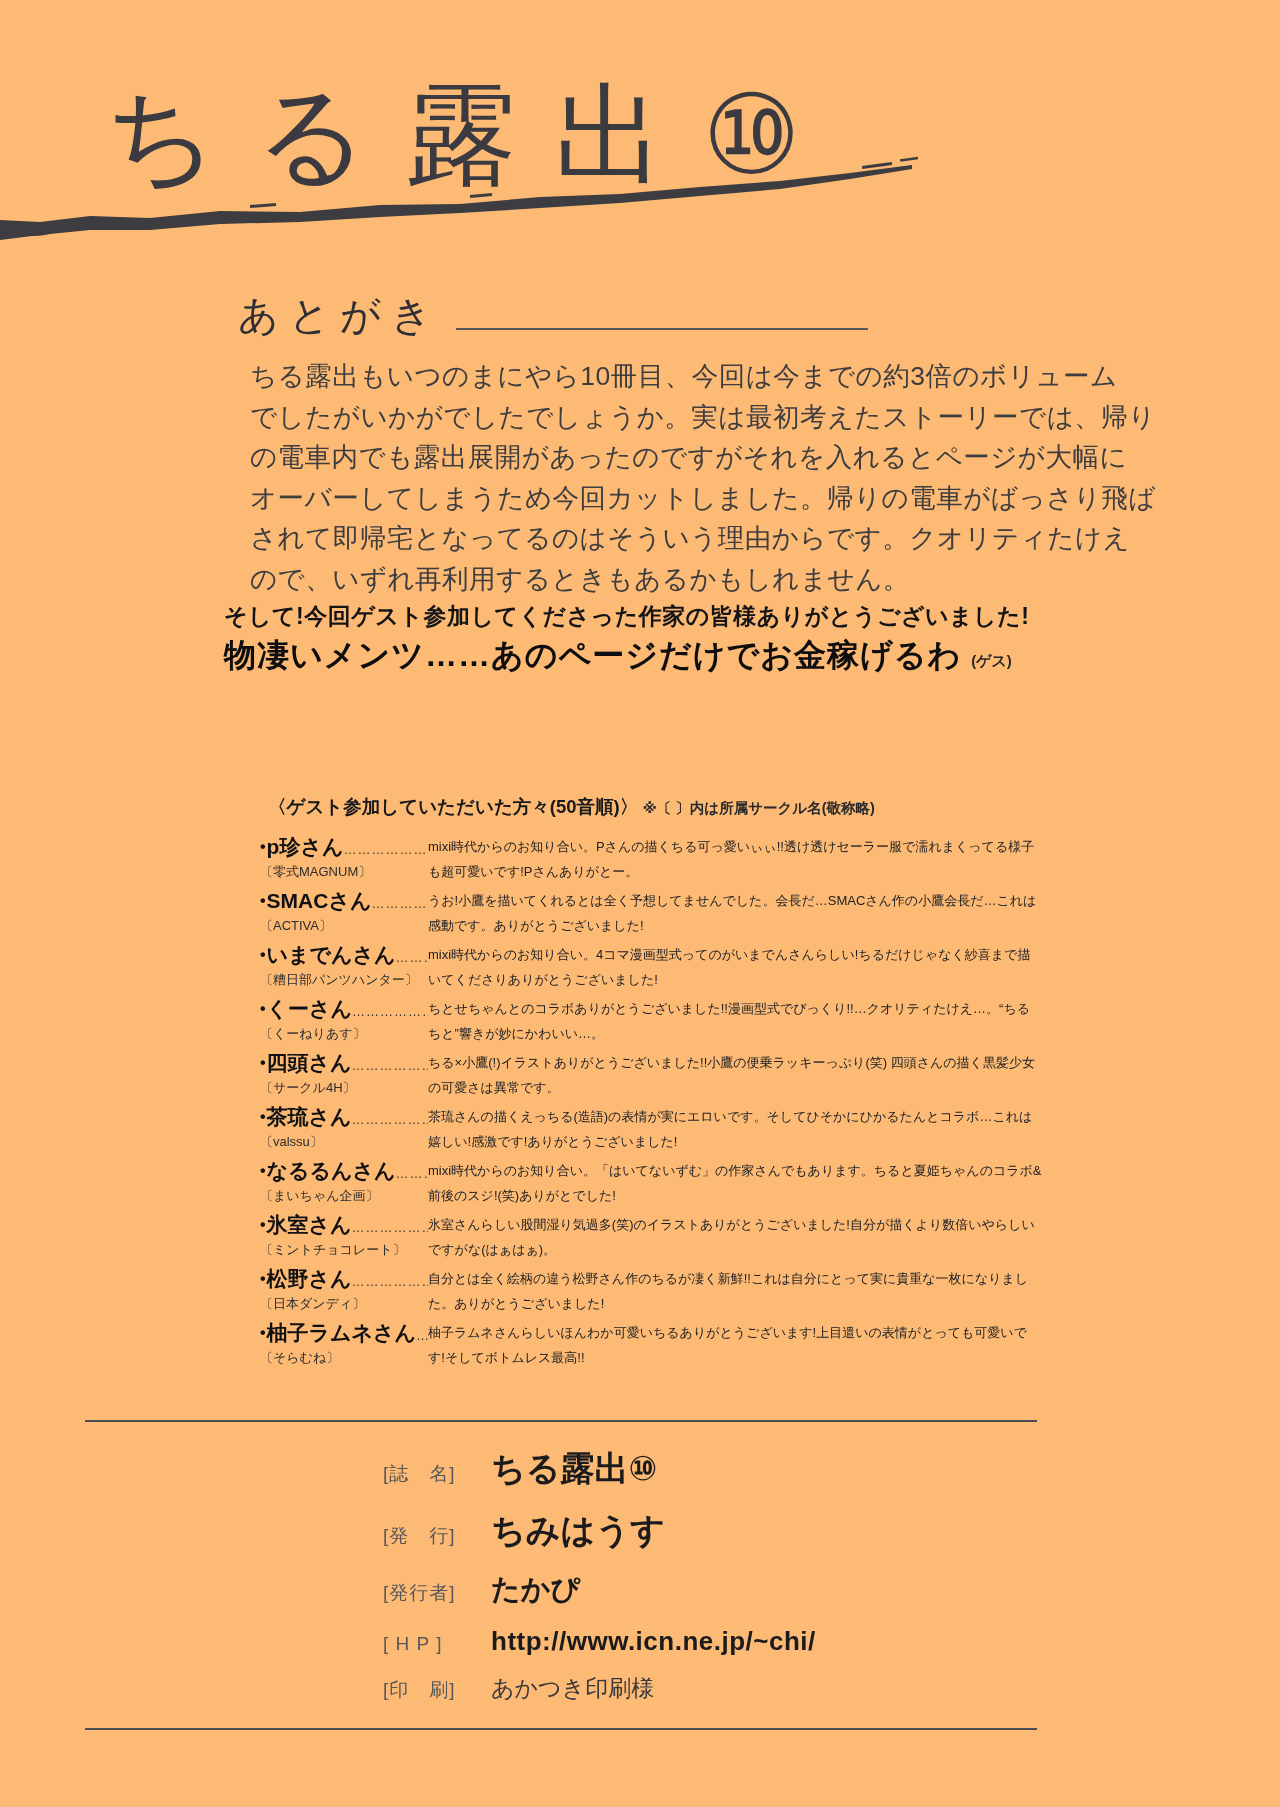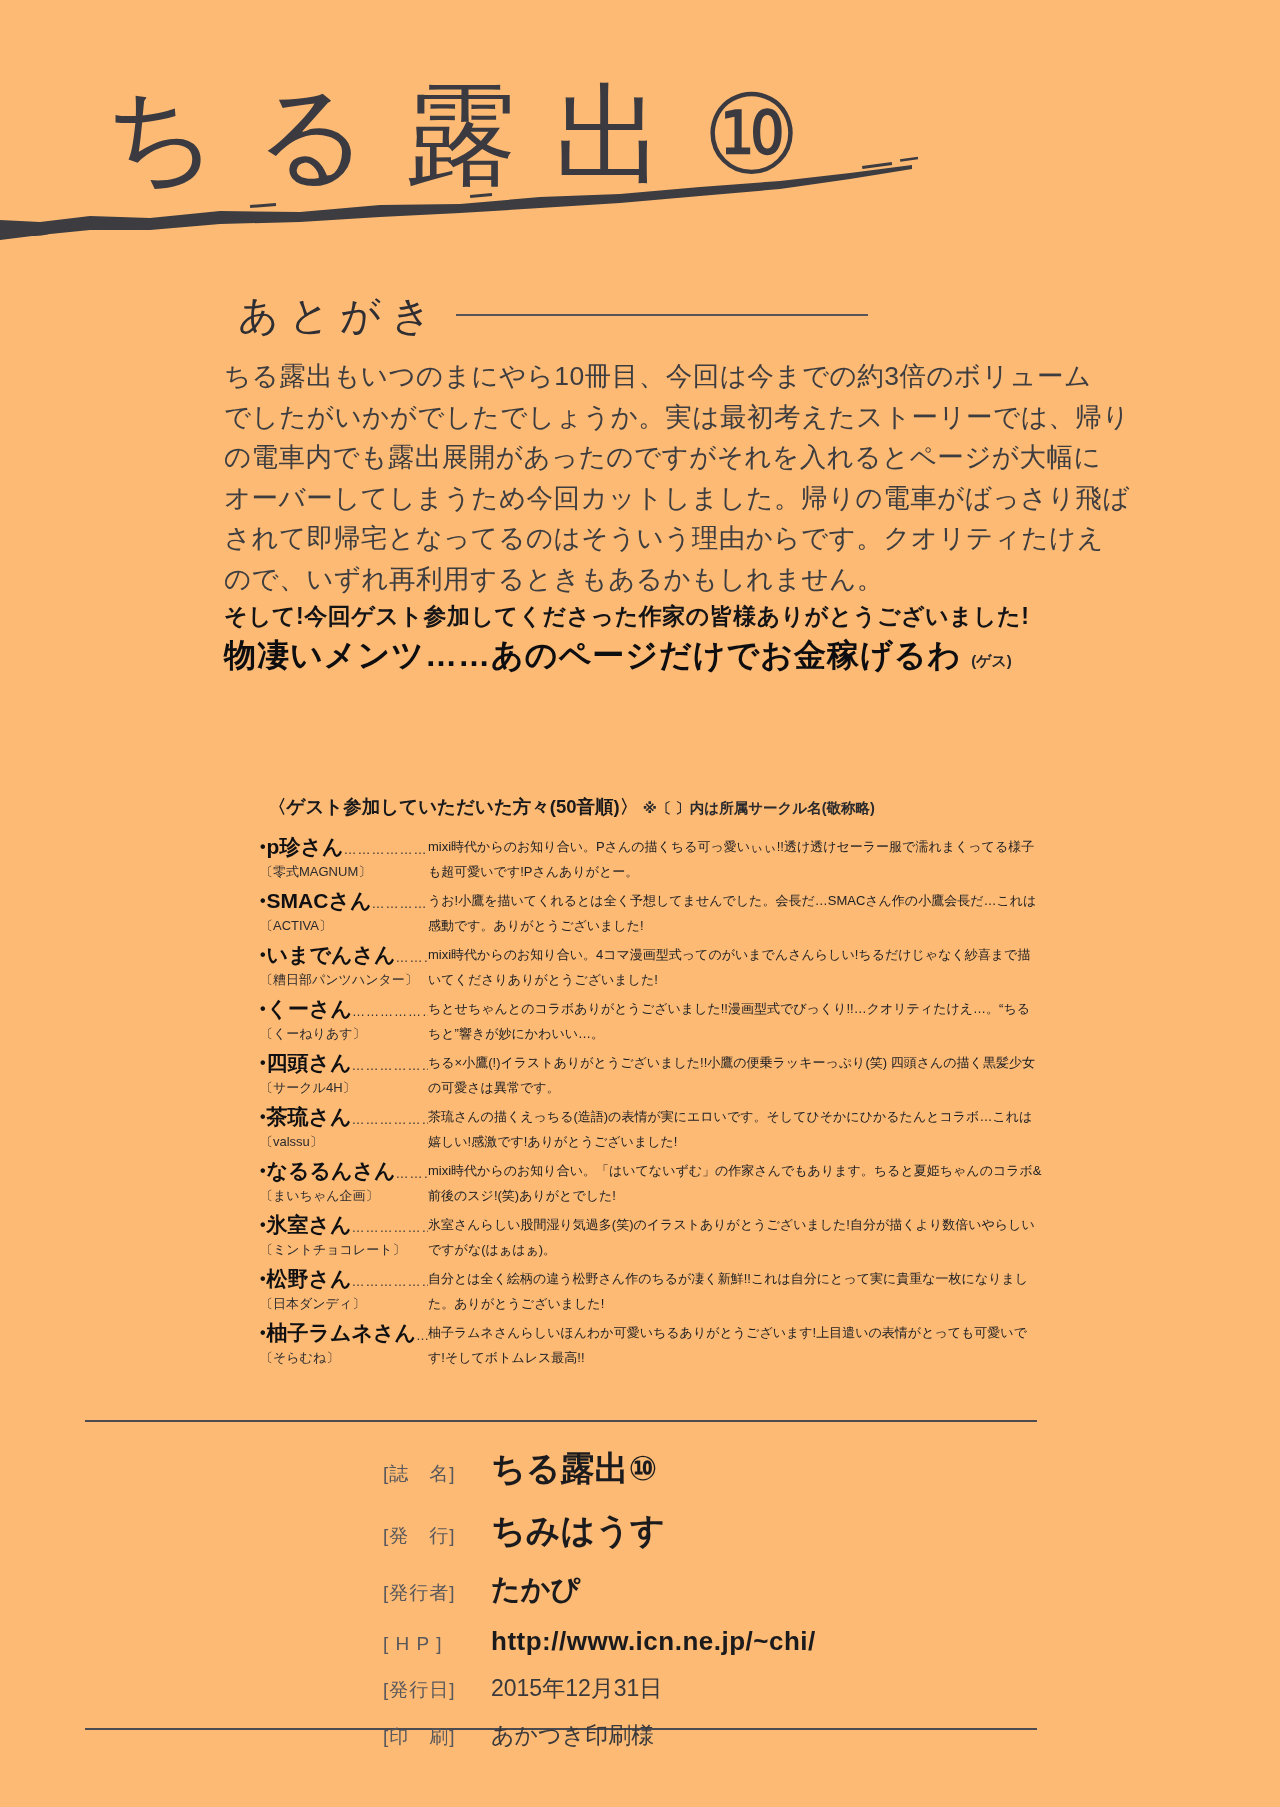--- a/index.html
+++ b/index.html
@@ -16,36 +16,36 @@
   
   .title{
     position:absolute;left:105px;top:62px;
     font-size:110px;font-weight:500;letter-spacing:38px;
     color:#3a3a40;white-space:nowrap;
   }
   .brush{position:absolute;left:0;top:150px;}
   
   .afterword-head{
     position:absolute;left:238px;top:288px;width:630px;
-    display:flex;align-items:flex-start;font-family:Liberation Serif, serif;
+    display:flex;align-items:center;font-family:Liberation Serif, serif;
   }
   .afterword-head .word{
     font-size:40px;letter-spacing:10px;color:#2e2e33;font-weight:500;
     white-space:nowrap;
   }
   .afterword-head .rule{
     flex:1;height:0;border-top:2px solid #55555a;margin-top:26px;margin-left:14px;
   }
   
   .body-text{
     position:absolute;left:224px;top:356px;width:680px;
     font-size:26.5px;line-height:40.5px;color:#3d3d40;
     letter-spacing:0.5px;
   }
-  .body-text div{white-space:nowrap;}
+  .body-text div{white-space:nowrap;margin-left:26px;}
   .thanks{
     position:absolute;left:224px;top:601px;
     font-size:23px;font-weight:700;color:#141416;white-space:nowrap;letter-spacing:0.5px;
   }
   .punch{
     position:absolute;left:224px;top:634px;
     font-size:32px;font-weight:800;color:#0e0e10;white-space:nowrap;letter-spacing:1px;
   }
   .punch .note{font-size:15px;font-weight:600;letter-spacing:0;color:#28282b;}
   
@@ -267,22 +267,18 @@
     </div>
     <div class="colo-row">
       <span class="colo-label">[発行者]</span>
       <span class="colo-value v-med">たかぴ</span>
     </div>
     <div class="colo-row">
       <span class="colo-label">[ H P ]</span>
       <span class="colo-value v-url">http://www.icn.ne.jp/~chi/</span>
     </div>
     <div class="colo-row">
-      <span class="colo-label">[発行日]</span>
-      <span class="colo-value v-plain">2015年12月31日</span>
-    </div>
-    <div class="colo-row">
       <span class="colo-label">[印　刷]</span>
       <span class="colo-value v-plain">あかつき印刷様</span>
     </div>
   </div>
 
 </div>
 
 </body></html>

